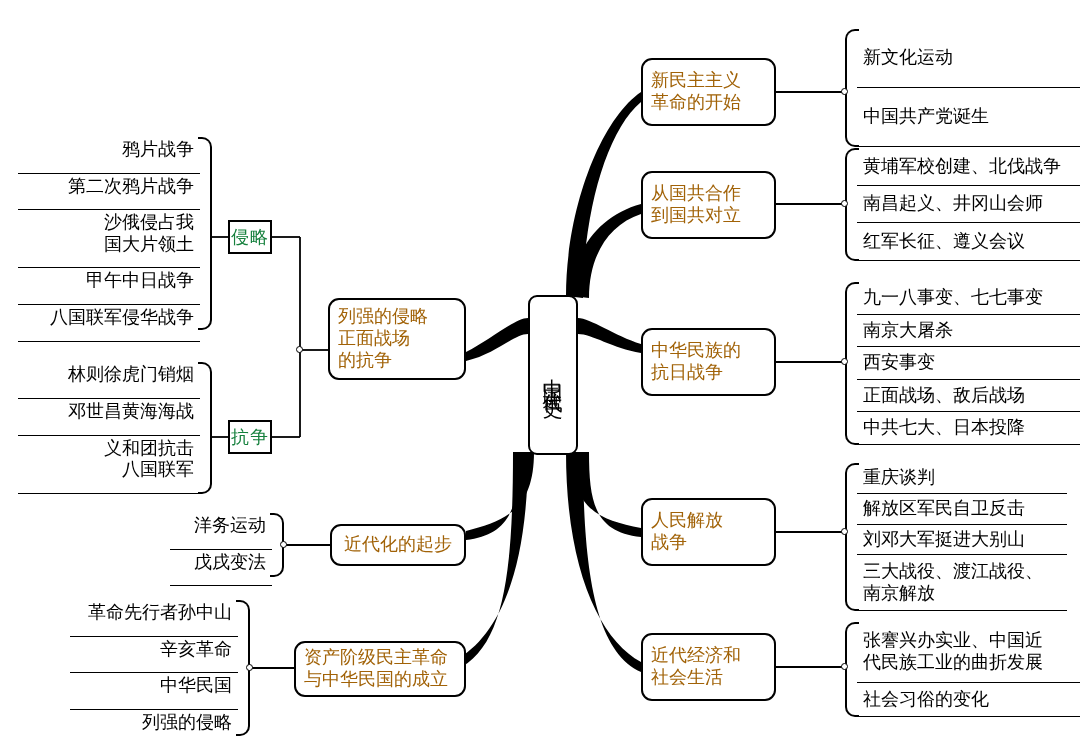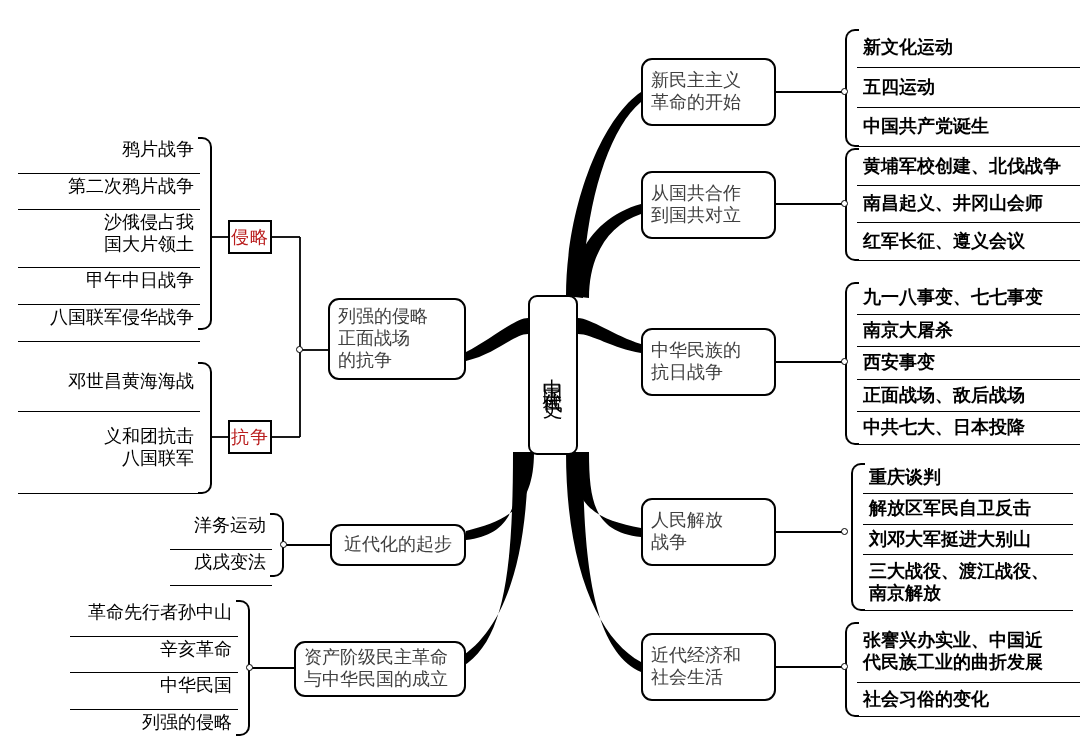--- a/index.html
+++ b/index.html
@@ -48,38 +48,38 @@
     border-radius: 11px;
     background: #fff;
     display: flex;
     align-items: center;
     z-index: 4;
     padding: 4px 8px;
   }
   .topic .tlabel {
     font-size: 18px;
     line-height: 1.22;
-    color: #404040;
+    color: #a16207;
     white-space: pre-line;
     width: 100%;
   }
   .topic.center-al .tlabel { text-align: center; }
   
   .sqnode {
     position: absolute;
     border: 2px solid #000;
     background: #fff;
     display: flex;
     align-items: center;
     justify-content: center;
     z-index: 4;
   }
   .sqnode .slabel {
     font-size: 18px;
-    color: #b91c1c;
+    color: #15803d;
     line-height: 1;
     letter-spacing: 1px;
   }
   
   .leafgroup {
     position: absolute;
     z-index: 3;
   }
   .leafgroup .bracket {
     position: absolute;
@@ -100,21 +100,21 @@
     border-top-right-radius: 10px;
     border-bottom-right-radius: 10px;
   }
   .leafgroup .items {
     position: absolute;
     top: 0; bottom: 0;
     display: flex;
     flex-direction: column;
     justify-content: space-between;
   }
-  .leafgroup.right .items { left: 12px; right: 0; font-weight: bold; }
+  .leafgroup.right .items { left: 12px; right: 0; }
   .leafgroup.left  .items { left: 0; right: 12px; }
   .leaf {
     font-size: 18px;
     line-height: 1.2;
     color: #000;
     border-bottom: 1.8px solid #000;
     padding: 2px 4px 2px 6px;
     white-space: pre-line;
     flex: 1 1 auto;
     display: flex;
@@ -202,20 +202,21 @@
       <div class="leaf" style="flex:1.7 1 auto;">沙俄侵占我
 国大片领土</div>
       <div class="leaf">甲午中日战争</div>
       <div class="leaf" style="border-bottom:1.8px solid #000;">八国联军侵华战争</div>
     </div>
   </div>
 
   <div class="leafgroup left" style="left:18px; top:362px; width:194px; height:132px;">
     <div class="bracket"></div>
     <div class="items">
+      <div class="leaf">林则徐虎门销烟</div>
       <div class="leaf">邓世昌黄海海战</div>
       <div class="leaf" style="flex:1.75 1 auto;">义和团抗击
 八国联军</div>
     </div>
   </div>
 
   <div class="topic center-al" style="left:330px; top:524px; width:136px; height:42px;">
     <span class="tlabel">近代化的起步</span>
   </div>
   <div class="dot" style="left:280px; top:541px;"></div>
@@ -244,21 +245,20 @@
 
   <div class="topic" style="left:641px; top:58px; width:135px; height:68px;">
     <span class="tlabel">新民主主义
 革命的开始</span>
   </div>
   <div class="dot" style="left:841px; top:88px;"></div>
   <div class="leafgroup right" style="left:845px; top:29px; width:235px; height:118px;">
     <div class="bracket"></div>
     <div class="items">
       <div class="leaf">新文化运动</div>
-      <div class="leaf">五四运动</div>
       <div class="leaf">中国共产党诞生</div>
     </div>
   </div>
 
   <div class="topic" style="left:641px; top:171px; width:135px; height:68px;">
     <span class="tlabel">从国共合作
 到国共对立</span>
   </div>
   <div class="dot" style="left:841px; top:200px;"></div>
   <div class="leafgroup right" style="left:845px; top:148px; width:243px; height:113px;">
@@ -284,21 +284,21 @@
       <div class="leaf">正面战场、敌后战场</div>
       <div class="leaf">中共七大、日本投降</div>
     </div>
   </div>
 
   <div class="topic" style="left:641px; top:498px; width:135px; height:68px;">
     <span class="tlabel">人民解放
 战争</span>
   </div>
   <div class="dot" style="left:841px; top:528px;"></div>
-  <div class="leafgroup right" style="left:845px; top:463px; width:222px; height:148px;margin-left:6px;">
+  <div class="leafgroup right" style="left:845px; top:463px; width:222px; height:148px;">
     <div class="bracket"></div>
     <div class="items">
       <div class="leaf">重庆谈判</div>
       <div class="leaf">解放区军民自卫反击</div>
       <div class="leaf">刘邓大军挺进大别山</div>
       <div class="leaf" style="flex:1.75 1 auto;">三大战役、渡江战役、
 南京解放</div>
     </div>
   </div>
 

